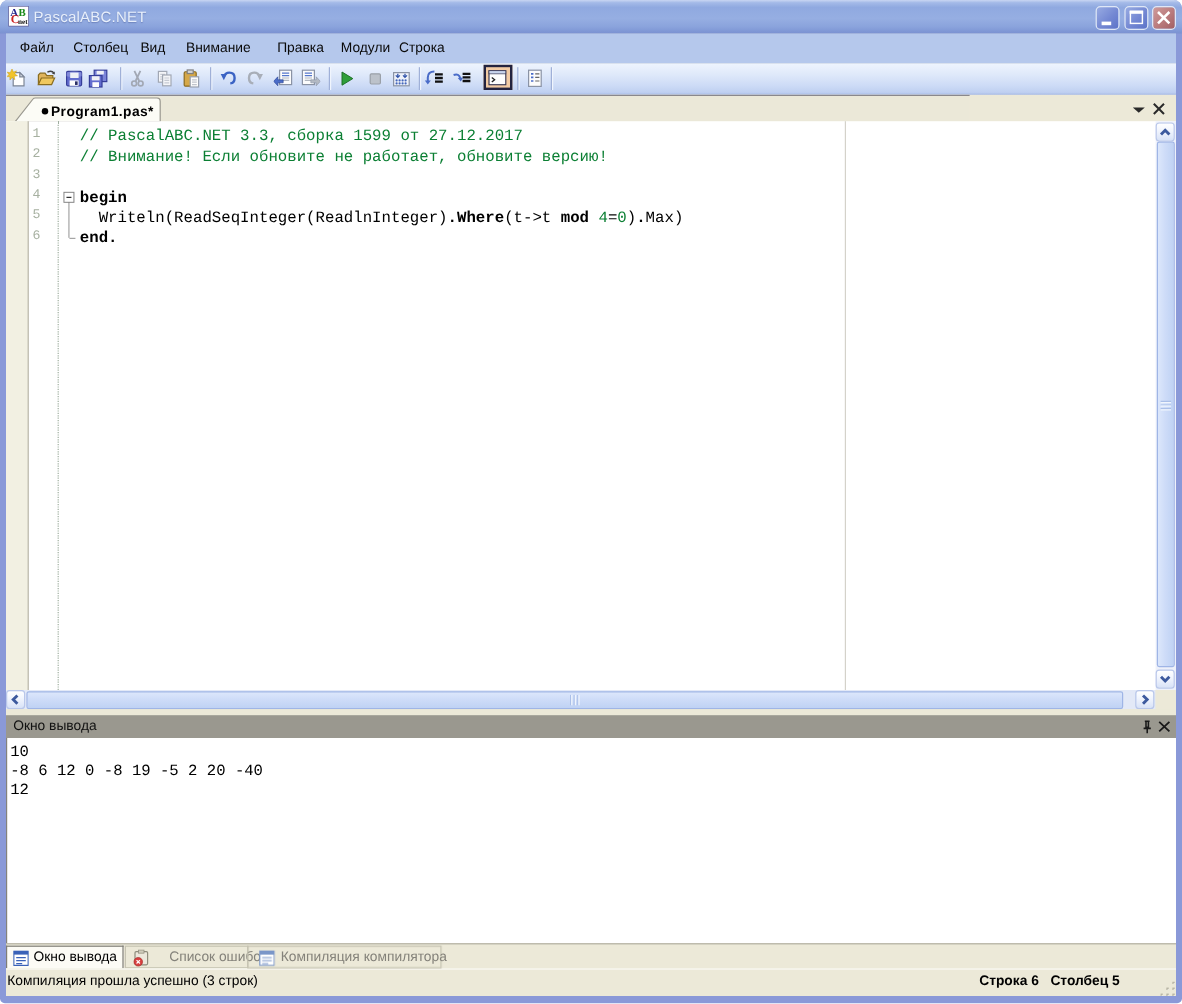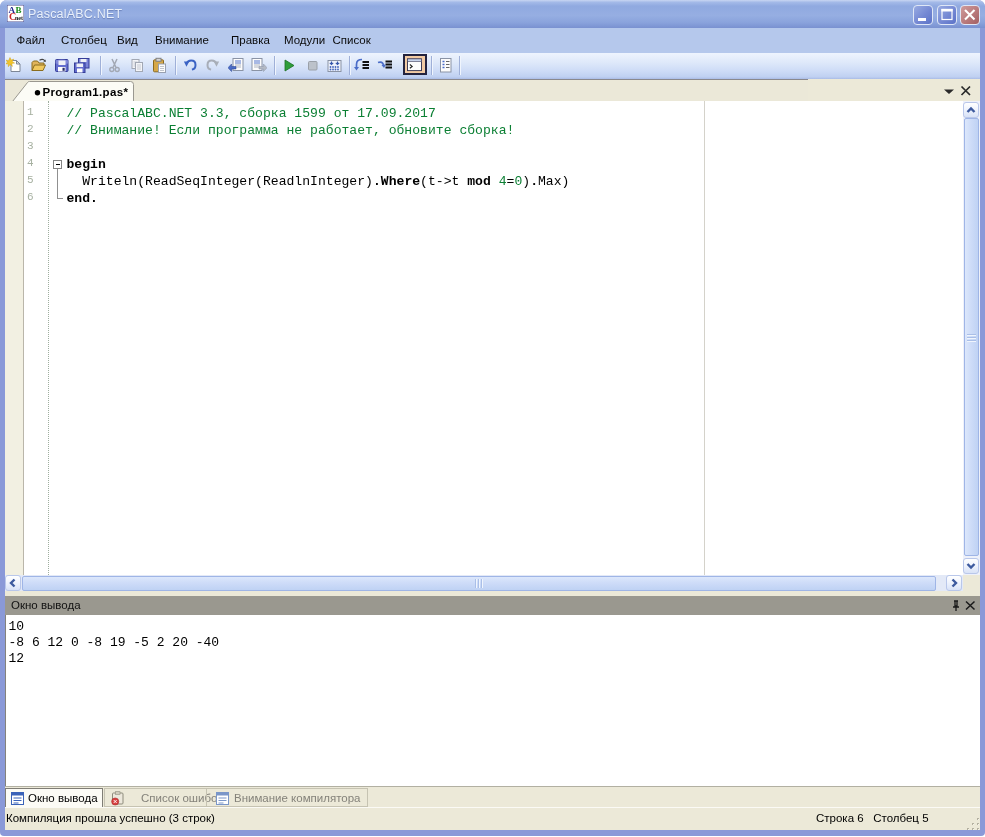--- a/index.html
+++ b/index.html
@@ -56,21 +56,21 @@
 #outtext{position:absolute;left:2.5px;top:4px;font-family:"Liberation Mono",monospace;
   font-size:13px;line-height:16px;white-space:pre;color:#000;}
 
 #btabs{position:absolute;left:5px;top:786px;width:975px;height:21px;background:#ece9d8;border-top:1px solid #b2b0a2;box-sizing:border-box;}
 .btab{position:absolute;top:1px;height:19px;font-size:11.5px;white-space:nowrap;}
 #btab1{left:0px;width:98px;background:#fcfbf5;border:1px solid #7f7d76;border-bottom:none;box-sizing:border-box;}
 .btab .lbl{position:absolute;top:3px;}
 
 #status{position:absolute;left:5px;top:807px;width:975px;height:23px;background:#ece9d8;border-top:1px solid #fbfaf5;box-sizing:border-box;text-align:right;}
 #status .l{position:absolute;left:1px;top:4px;font-size:11.5px;color:#000;}
-#status .r{position:absolute;left:811px;top:4px;font-size:11.5px;color:#000;}
+#status .r{position:absolute;left:811px;top:4px;font-size:11.5px;color:#000;font-weight:bold;}
 
 #bodybg{position:absolute;left:5px;top:28px;width:975px;height:802px;background:#ece9d8;}
 .mitem,.ln,#code,#outtext,.lbl,.ttext,#outhead .t,#status .l,#status .r{transform:translateZ(0);}
 </style></head>
 <body>
 <div id="win"></div>
 <div id="bodybg"></div>
 <div id="title">
   <svg class="abs" style="left:7px;top:5px" width="17" height="17" viewBox="0 0 17 17">
     <rect x="0" y="0" width="17" height="17" fill="#fff" stroke="#4a4a8a" stroke-width="1"></rect>
@@ -94,21 +94,21 @@
       <path d="M5 5 L14.5 14.5 M14.5 5 L5 14.5" stroke="#fff" stroke-width="2.1"></path>
     </svg>
 </div>
 <div id="menubar">
   <div class="mitem" style="left:11.5px">Файл</div>
   <div class="mitem" style="left:56px">Столбец</div>
   <div class="mitem" style="left:112px">Вид</div>
   <div class="mitem" style="left:150px">Внимание</div>
   <div class="mitem" style="left:226px">Правка</div>
   <div class="mitem" style="left:279px">Модули</div>
-  <div class="mitem" style="left:327.5px">Список</div>
+  <div class="mitem" style="left:327.5px">Строка</div>
 </div>
 <div id="toolbar">
 <svg class="ticon" style="left:0.5px" viewBox="0 0 17 17">
  <path d="M5 3.5 h5.5 l3.5 3.5 v7.5 h-9 z" fill="#fefefe" stroke="#7d8696"></path>
  <path d="M10.5 3.5 l3.5 3.5 h-3.5 z" fill="#d8dce6" stroke="#7d8696"></path>
  <path d="M4 0.5 l1.2 2.6 2.6-1 -1.6 2.4 2.4 1.6 -2.8.5 .6 2.8 -2.2-1.9 -1.9 2.2 -.1-2.9 -2.9.2 2.3-1.8 -1.9-2.2 2.8.7z" fill="#f2c42a" stroke="#c89a10" stroke-width=".4"></path>
 </svg>
 <svg class="ticon" style="left:25px" viewBox="0 0 17 17">
  <path d="M2 13.5 v-8 l1.5-1.5 h4 l1.5 2 h5 v2" fill="#e0b45c" stroke="#8a6d1f"></path>
  <path d="M2 13.5 l2.5-5.5 h11 l-2.5 5.5 z" fill="#f0c85e" stroke="#8a6d1f"></path>
@@ -231,22 +231,22 @@
   <div id="gutter"></div>
   <div id="lnums">
     <div class="ln" style="top:5px">1</div>
     <div class="ln" style="top:22px">2</div>
     <div class="ln" style="top:39px">3</div>
     <div class="ln" style="top:56px">4</div>
     <div class="ln" style="top:73px">5</div>
     <div class="ln" style="top:90px">6</div>
   </div>
   <div id="marginline"></div>
-  <div id="code"><span class="c">// PascalABC.NET 3.3, сборка 1599 от 17.09.2017</span>
-<span class="c">// Внимание! Если программа не работает, обновите сборка!</span>
+  <div id="code"><span class="c">// PascalABC.NET 3.3, сборка 1599 от 27.12.2017</span>
+<span class="c">// Внимание! Если обновите не работает, обновите версию!</span>
 
 <b>begin</b>
   Writeln(ReadSeqInteger(ReadlnInteger)<b>.Where</b>(t-&gt;t <b>mod</b> <span class="c">4</span>=<span class="c">0</span>)<b>.</b>Max)
 <b>end.</b></div>
   <svg class="abs" style="left:46.5px;top:58px" width="20" height="45" shape-rendering="crispEdges">
     <rect x="1.5" y="1.5" width="8" height="8" fill="#fff" stroke="#848484"></rect>
     <line x1="3.5" y1="5.5" x2="7.5" y2="5.5" stroke="#000" stroke-width="1"></line>
     <line x1="5.5" y1="10" x2="5.5" y2="39.5" stroke="#909090"></line>
     <line x1="5.5" y1="39.5" x2="11" y2="39.5" stroke="#909090"></line>
   </svg>
@@ -314,21 +314,21 @@
       <path d="M2.8 9.1 l2.8 2.8 M5.6 9.1 l-2.8 2.8" stroke="#fff" stroke-width="1"></path>
     </svg>
     <div class="lbl" style="left:36px;color:#84827a">Список ошибок</div>
   </div>
   <div class="btab" style="left:201px;width:162px;border:1px solid #c6c3b2;box-sizing:border-box">
     <svg class="abs" style="left:9px;top:3px" width="13" height="13" viewBox="0 0 13 13">
       <rect x="0.5" y="0.5" width="12" height="12" fill="#fff" stroke="#7a96c8"></rect>
       <rect x="0.5" y="0.5" width="12" height="3" fill="#7a96c8"></rect>
       <path d="M2.5 6h8 M2.5 8.5h8 M2.5 11h5" stroke="#7a96c8"></path>
     </svg>
-    <div class="lbl" style="left:27px;color:#84827a">Внимание компилятора</div>
+    <div class="lbl" style="left:27px;color:#84827a">Компиляция компилятора</div>
   </div>
   </div>
 <div id="status">
   <div class="l">Компиляция прошла успешно (3 строк)</div>
   <div class="r">Строка 6&nbsp;&nbsp;&nbsp;Столбец 5</div>
   <svg class="abs" style="left:962px;top:10px" width="14" height="13">
     <g fill="#b4b1a0">
         <rect x="10" y="10" width="2" height="2"></rect>
         <rect x="10" y="5" width="2" height="2"></rect>
         <rect x="10" y="0" width="2" height="2"></rect>

